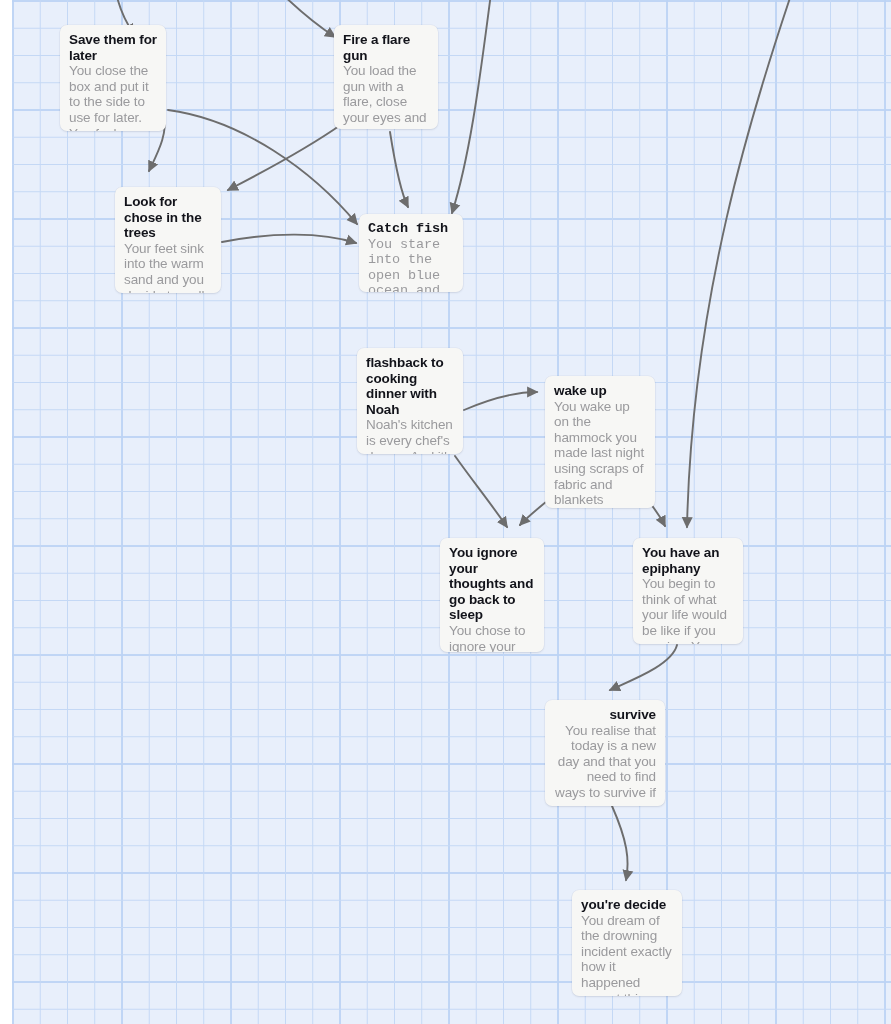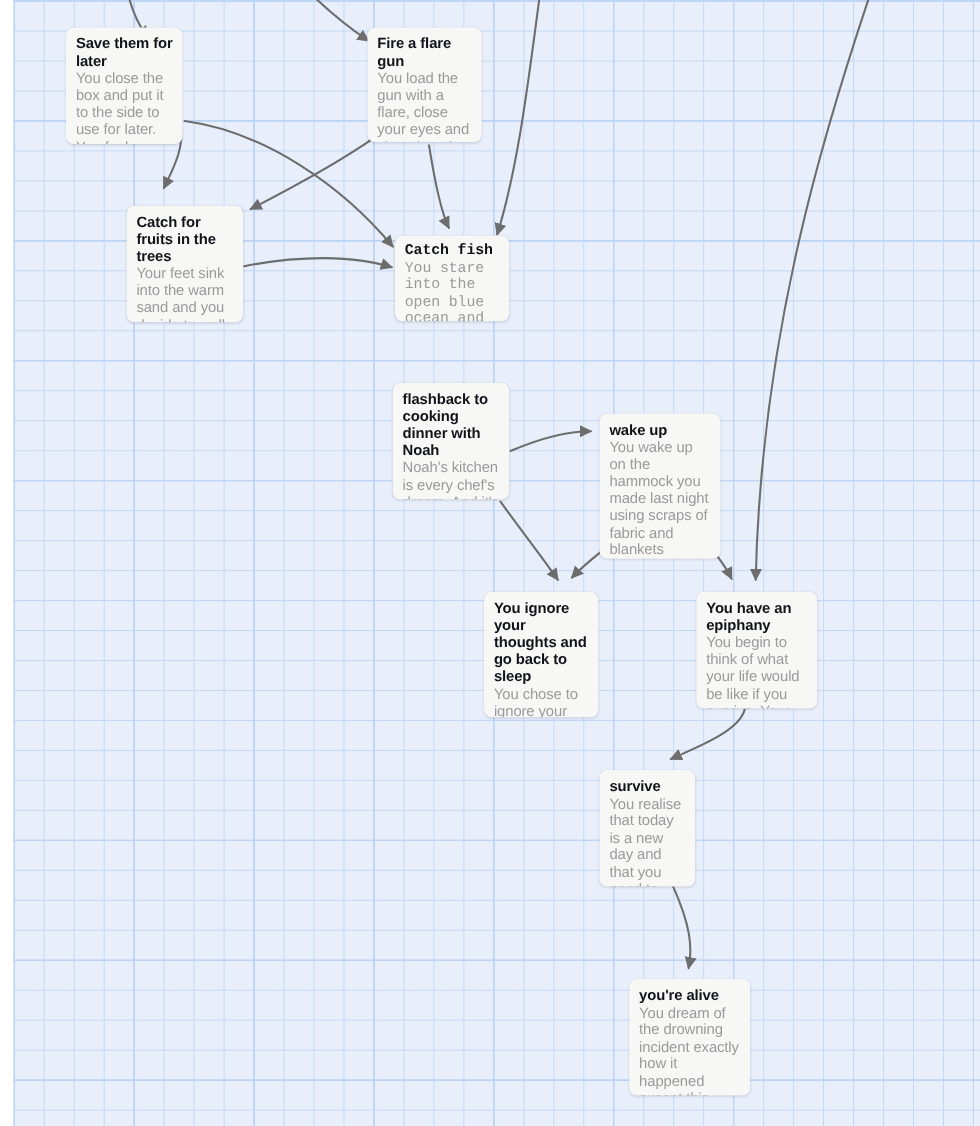--- a/index.html
+++ b/index.html
@@ -105,21 +105,21 @@
   <div id="node-layer">
       <div class="node" style="left: 48px; top: 25px; width: 106px; height: 106px;">
         <div class="node-title">Save them for later</div>
         <div class="node-body">You close the box and put it to the side to use for later. You feel your</div>
       </div>
       <div class="node" style="left: 322px; top: 25px; width: 104px; height: 104px;">
         <div class="node-title">Fire a flare gun</div>
         <div class="node-body">You load the gun with a flare, close your eyes and shoot it up in the sky. A small</div>
       </div>
       <div class="node" style="left: 103px; top: 187px; width: 106px; height: 106px;">
-        <div class="node-title">Catch for fruits in the trees</div>
+        <div class="node-title">Look for chose in the trees</div>
         <div class="node-body">Your feet sink into the warm sand and you decide to walk towards the</div>
       </div>
       <div class="node" style="left: 347px; top: 214px; width: 104px; height: 78px; font-family: Liberation Mono, monospace;">
         <div class="node-title">Catch fish</div>
         <div class="node-body">You stare into the open blue ocean and notice a fish that jumps up. A couple more</div>
       </div>
       <div class="node" style="left: 345px; top: 348px; width: 106px; height: 106px;">
         <div class="node-title">flashback to cooking dinner with Noah</div>
         <div class="node-body">Noah's kitchen is every chef's dream. And it's probably why I</div>
       </div>
@@ -128,23 +128,23 @@
         <div class="node-body">You wake up on the hammock you made last night using scraps of fabric and blankets</div>
       </div>
       <div class="node" style="left: 428px; top: 538px; width: 104px; height: 114px;">
         <div class="node-title">You ignore your thoughts and go back to sleep</div>
         <div class="node-body">You chose to ignore your thoughts about</div>
       </div>
       <div class="node" style="left: 621px; top: 538px; width: 110px; height: 106px;">
         <div class="node-title">You have an epiphany</div>
         <div class="node-body">You begin to think of what your life would be like if you survive. Your</div>
       </div>
-      <div class="node" style="left: 533px; top: 700px; width: 87px; height: 106px;">
+      <div class="node" style="left: 533px; top: 700px; width: 120px; height: 106px; text-align: right;">
         <div class="node-title">survive</div>
         <div class="node-body">You realise that today is a new day and that you need to find ways to survive if</div>
       </div>
       <div class="node" style="left: 560px; top: 890px; width: 110px; height: 106px;">
-        <div class="node-title">you're alive</div>
+        <div class="node-title">you're decide</div>
         <div class="node-body">You dream of the drowning incident exactly how it happened except this</div>
       </div>
     </div>
 
 </div>
 
 </body></html>

